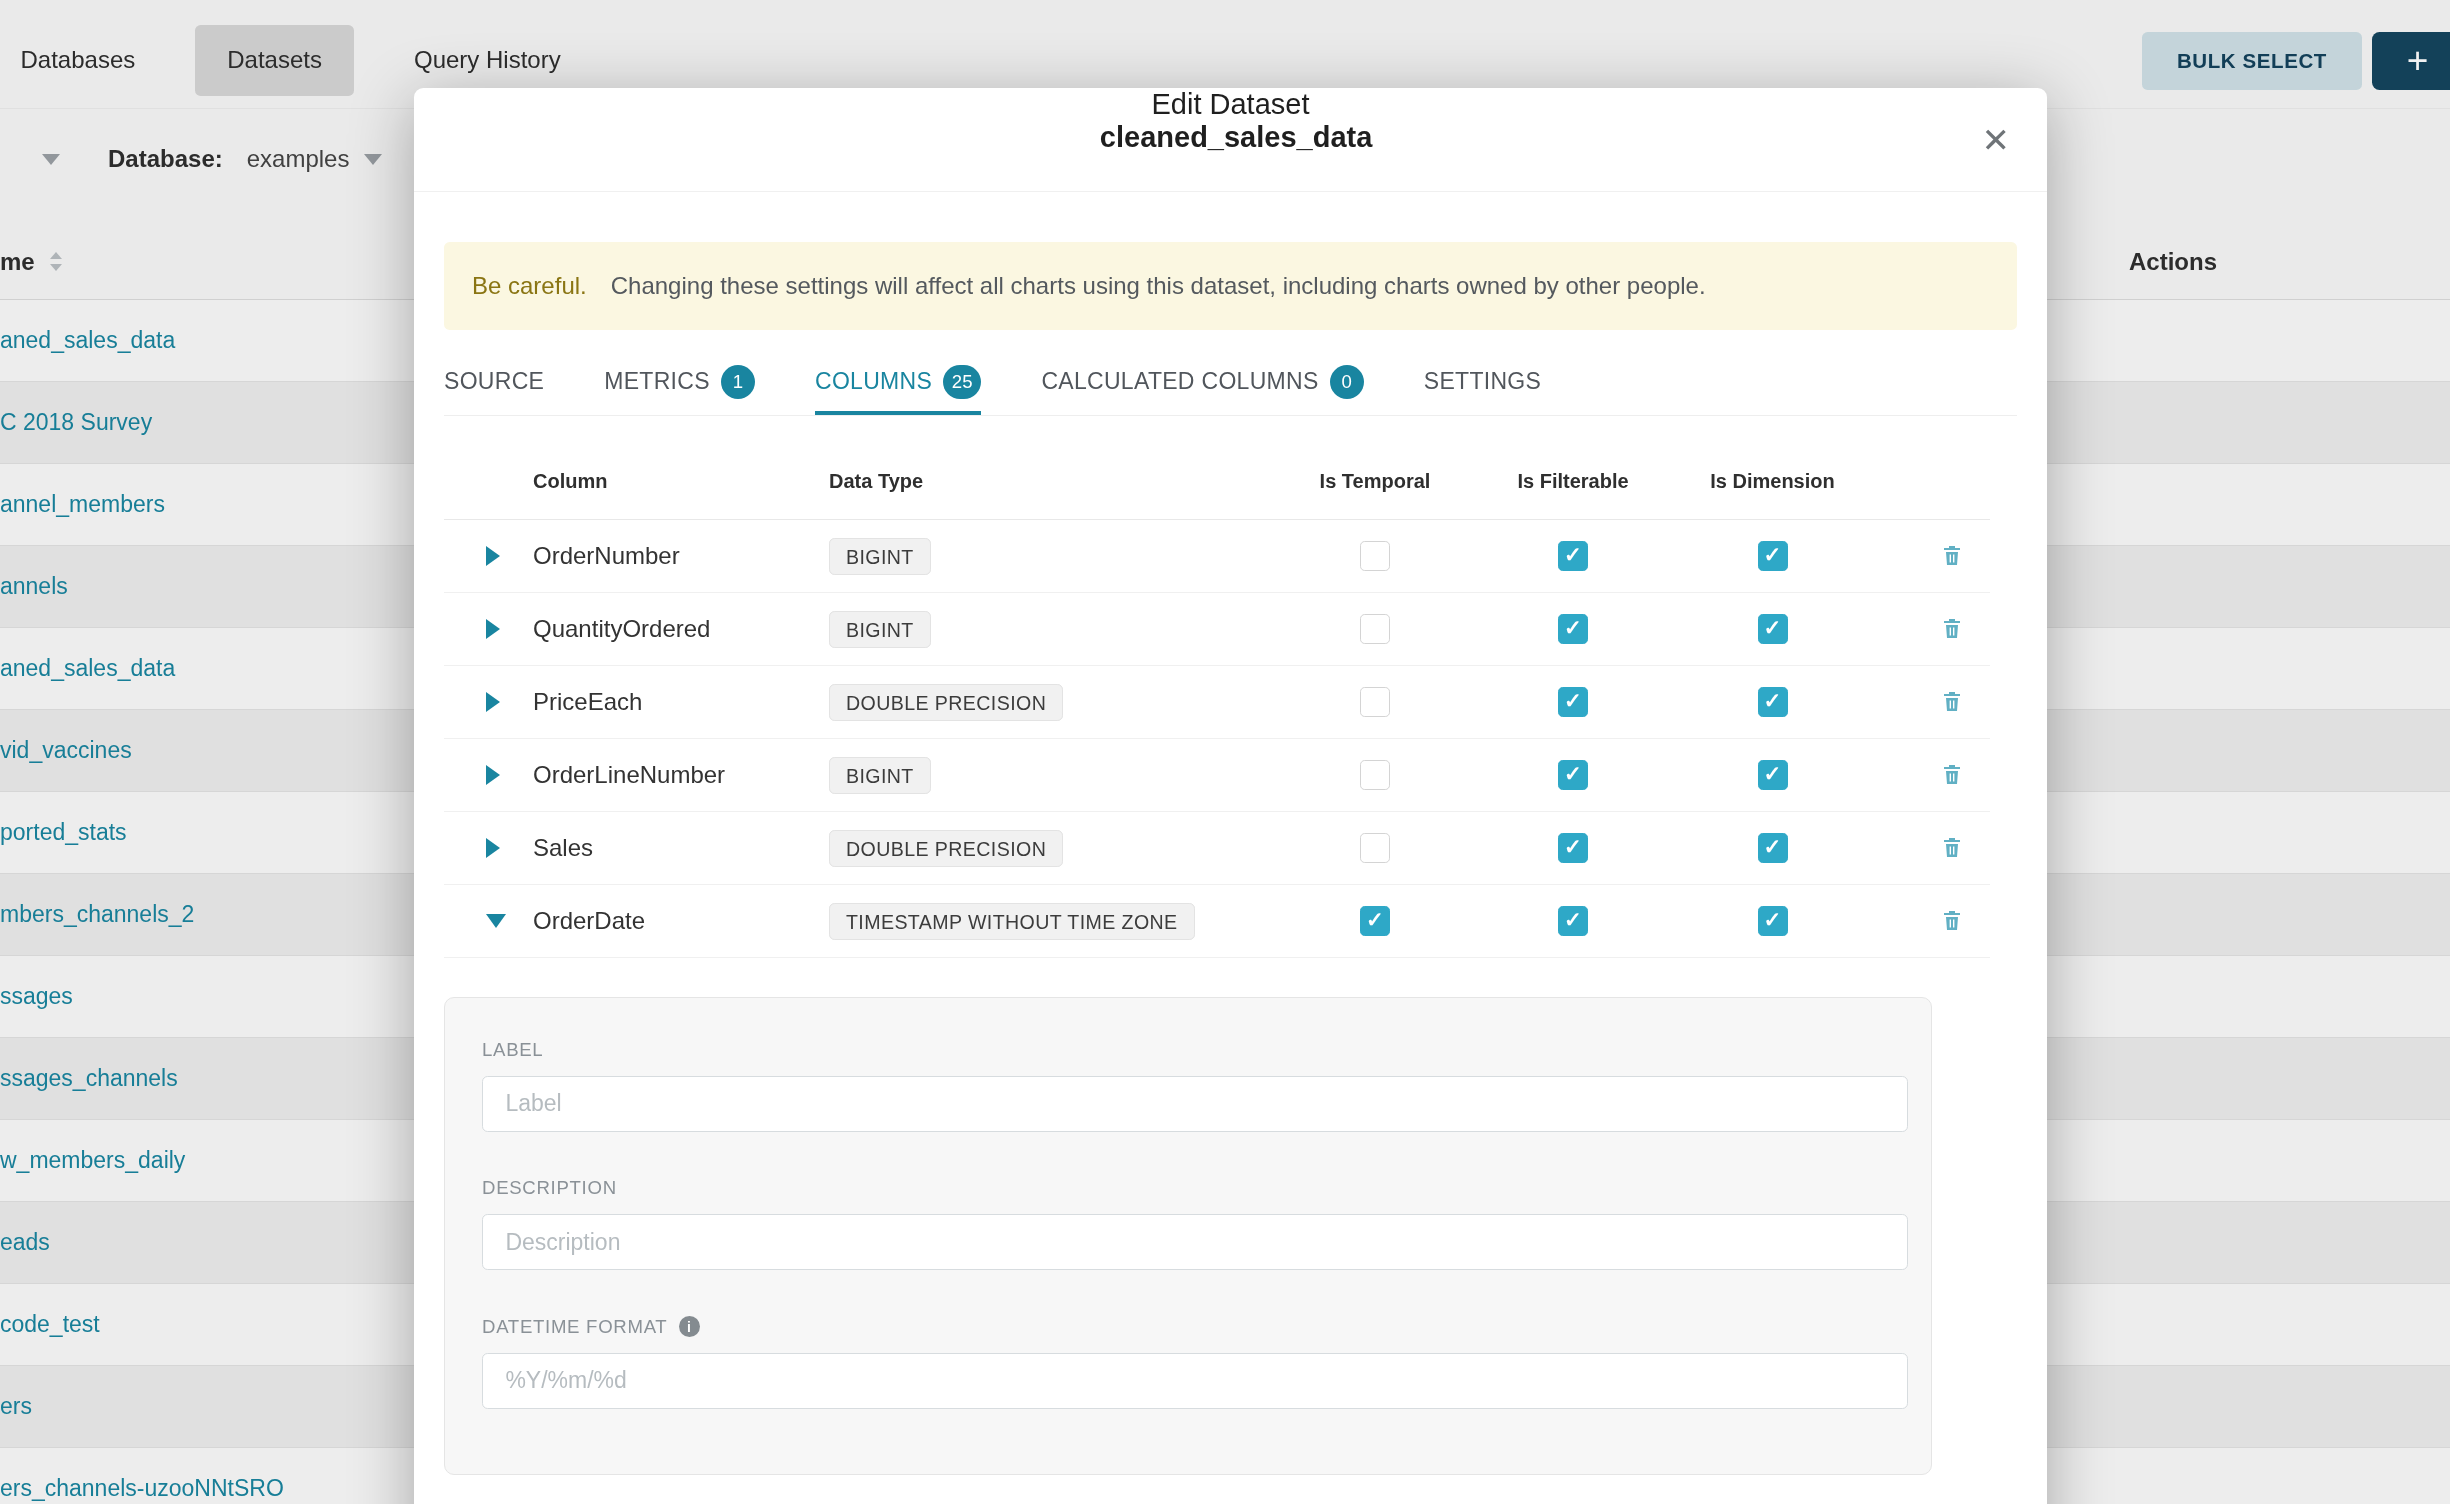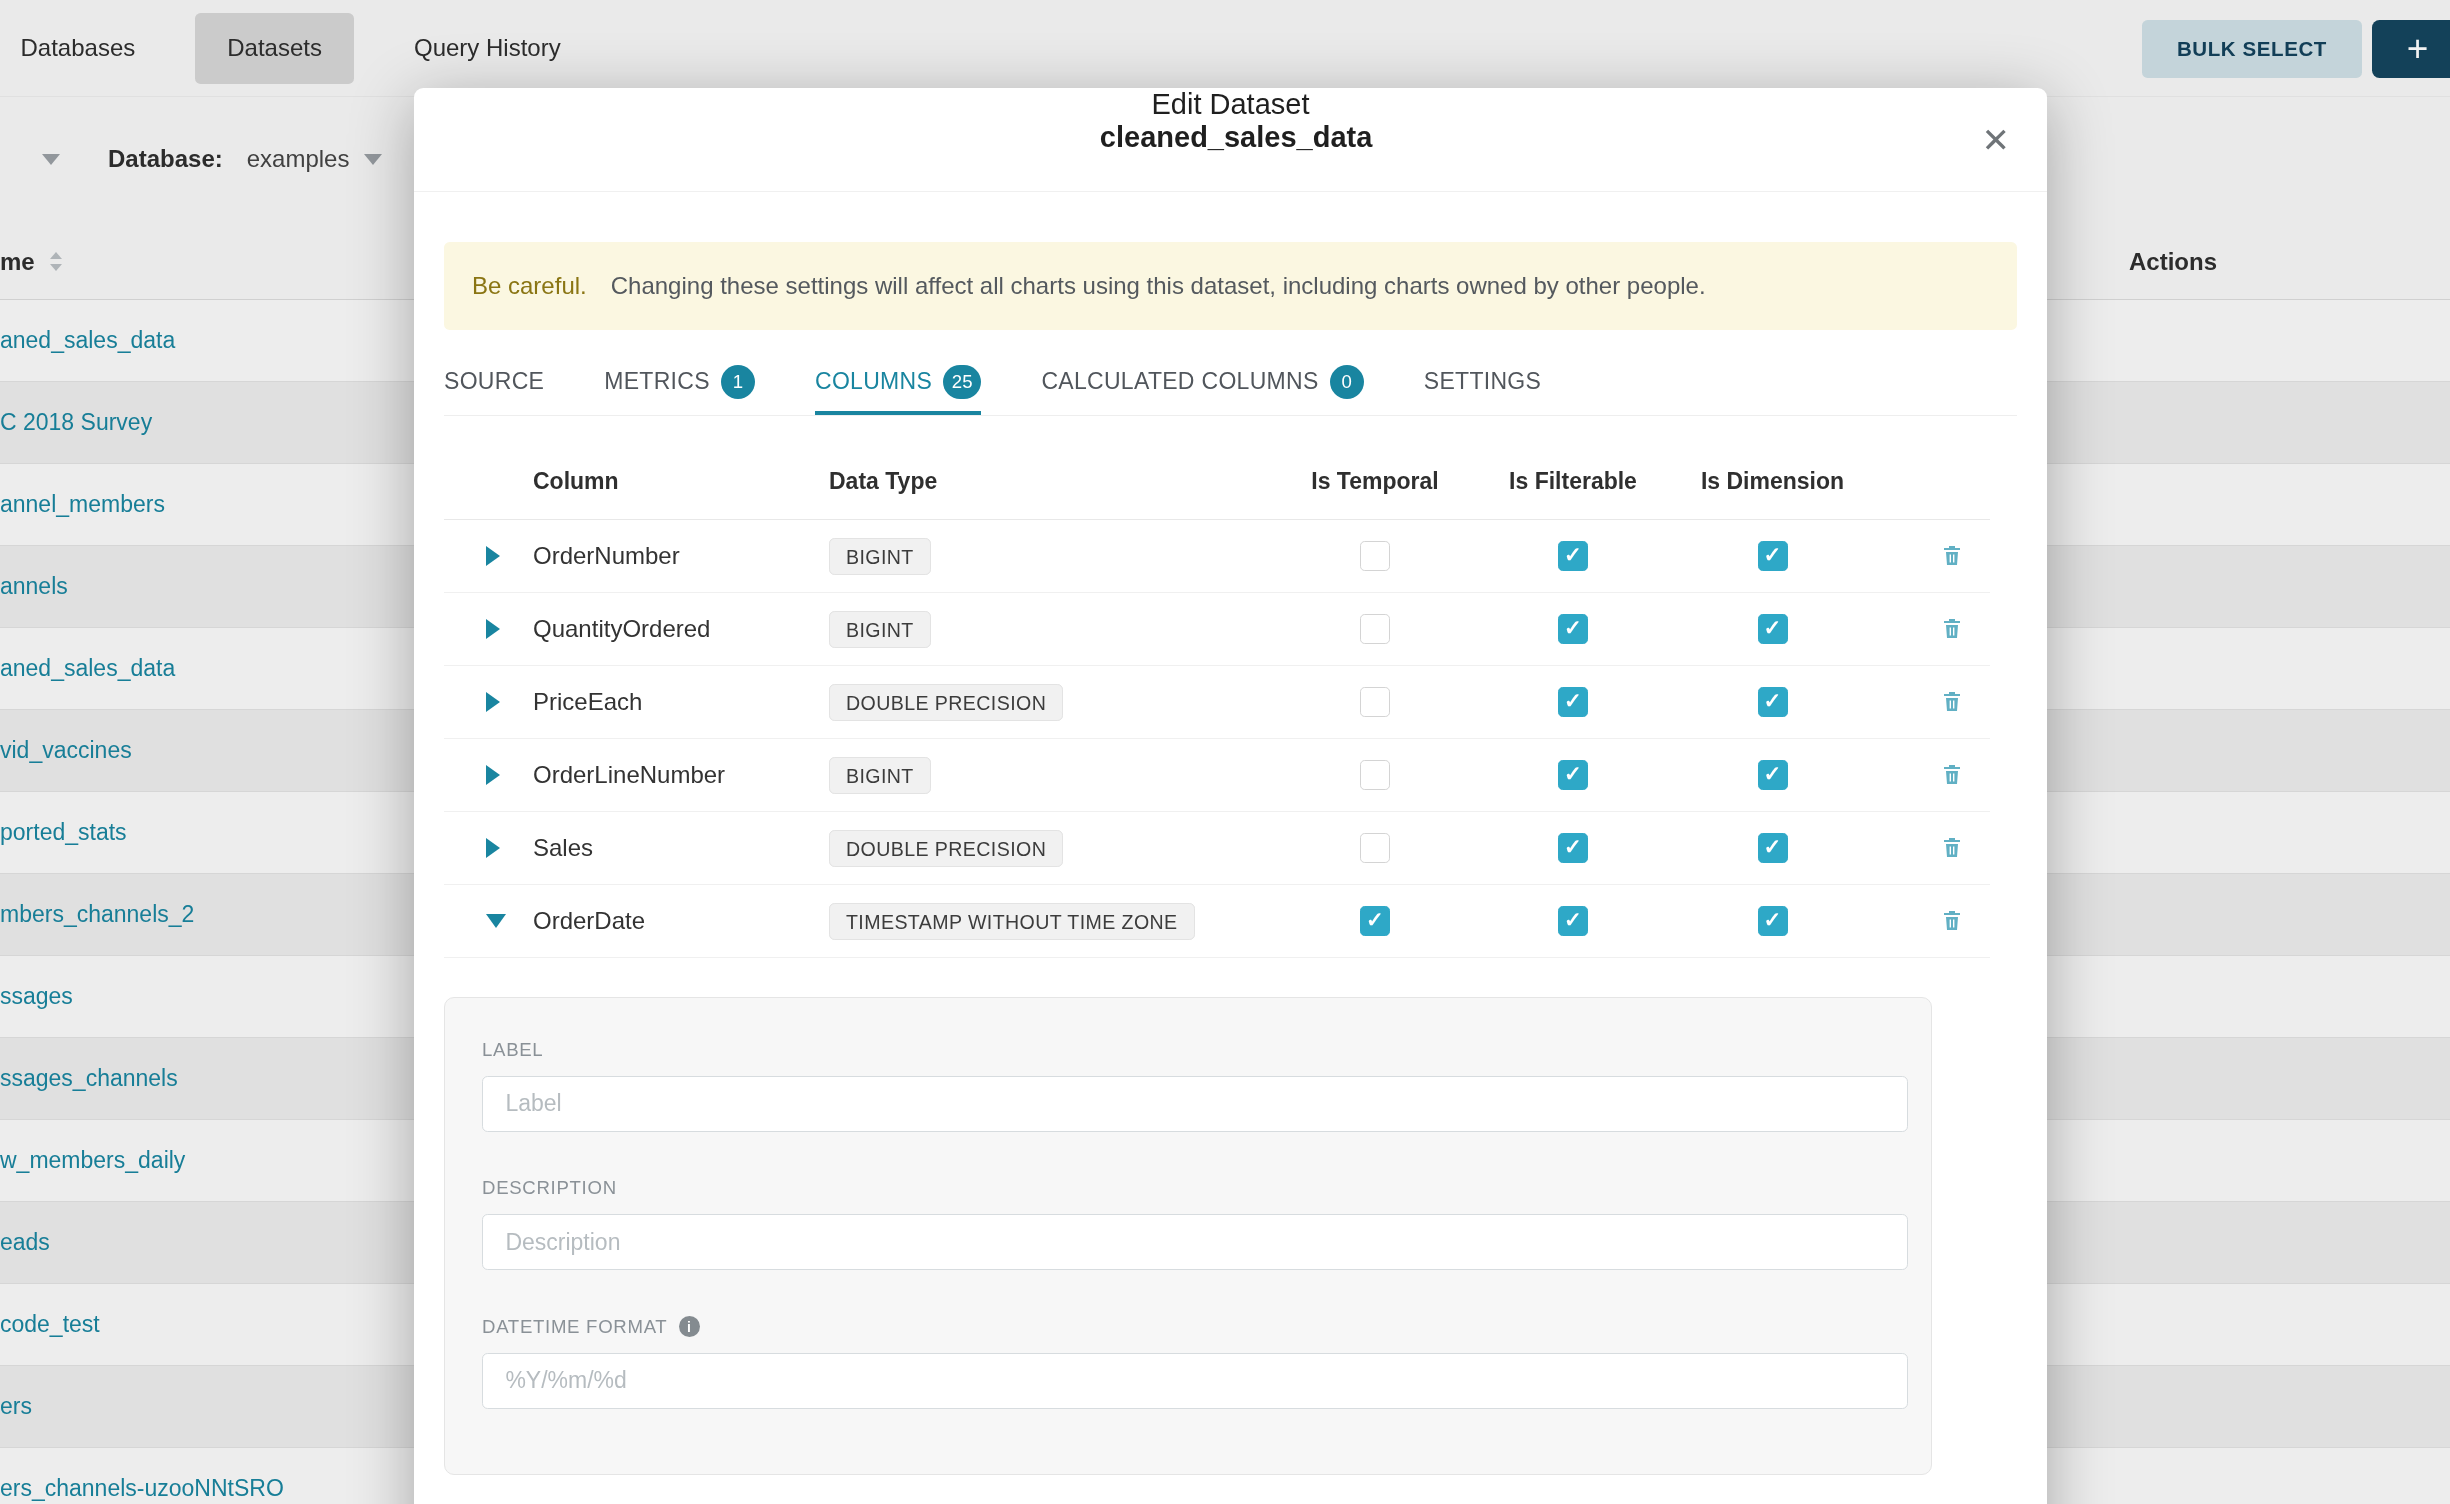--- a/index.html
+++ b/index.html
@@ -2,21 +2,21 @@
 <html style="--accent: #1985a0; --link: #1985a0; --checkbox: #2ea8c7; --trash: #61b0c4; --warning-bg: #fbf7e1; --warning-text: #8a7513; --nav-active-bg: #d6d6d6; --bulk-bg: #cfe0e6; --bulk-text: #13425c; --add-bg: #15455e;font-size:15px"><head>
 <meta charset="utf-8">
 <style>
   * { box-sizing: border-box; margin: 0; padding: 0; }
   html,body { background:#e9e9e9; }
   body { font-family: "Liberation Sans", sans-serif; }
 
   .screen { position:relative; width:2450px; height:1505px; overflow:hidden; background:#f7f7f7; }
 
   
-  .topnav { position:absolute; top:0; left:0; width:100%; height:97px; background:#f7f7f7;
+  .topnav { position:absolute; top:12px; left:0; width:100%; height:97px; background:#f7f7f7;
             border-bottom:0.9px solid #ededed; display:flex; align-items:center; z-index:2; }
   .nav-items { display:flex; align-items:center; padding-left:20.5px; gap:28px; }
   .nav-item { font-size:24px; color:#2f2f2f; padding:0 32px; height:71px; display:flex;
               align-items:center; border-radius:5.6px; cursor:pointer; white-space:nowrap; }
   .nav-item:first-child { padding-left:0; }
   .nav-item.active { background:var(--nav-active-bg,#d6d6d6); padding:0 32px; }
   .bulk-btn { position:absolute; right:88px; top:19.6px; height:58px; padding:0 35px;
               background:var(--bulk-bg,#cfe0e6); color:var(--bulk-text,#13425c);
               font-family:inherit; font-size:20.5px; font-weight:700; letter-spacing:0.6px;
               border:none; border-radius:5.6px; cursor:pointer; }
@@ -69,21 +69,21 @@
   .tabs { margin-top:18.6px; display:flex; gap:60px; border-bottom:1.9px solid #eee; height:67px; }
   .tab { display:flex; align-items:center; gap:11.2px; font-size:23px; color:#51565c; letter-spacing:0.3px;
          border-bottom:4.7px solid transparent; padding-top:4.7px; cursor:pointer; white-space:nowrap; }
   .tab.active { color:var(--accent,#1985a0); border-bottom-color:var(--accent,#1985a0); }
   .badge { min-width:34px; height:34px; border-radius:17px; background:var(--accent,#1985a0); color:#fff;
            font-size:18.6px; display:inline-flex; align-items:center; justify-content:center; padding:0 8.4px; }
 
   
   .cols-table { width:1546px; }
   .thead { display:flex; align-items:center; height:104px; padding-top:28px;
-           border-bottom:1.9px solid #e8e8e8; font-weight:700; font-size:23px; color:#2f2f2f; }
+           border-bottom:1.9px solid #e8e8e8; font-weight:700; font-size:20px; color:#2f2f2f; }
   .trow { display:flex; align-items:center; height:73px; border-bottom:1.9px solid #f0f0f0;
           font-size:24px; color:#333; }
   .c-caret { width:89px; display:flex; padding-left:42px; }
   .c-name  { width:296px; }
   .c-type  { width:447px; }
   .c-chk   { width:198px; display:flex; justify-content:center; }
   .c-dim   { width:201px; }
   .c-act   { flex:1; display:flex; justify-content:flex-end; padding-right:26px; }
 
   .row-caret { width:0; height:0; border-top:10.3px solid transparent; border-bottom:10.3px solid transparent;

